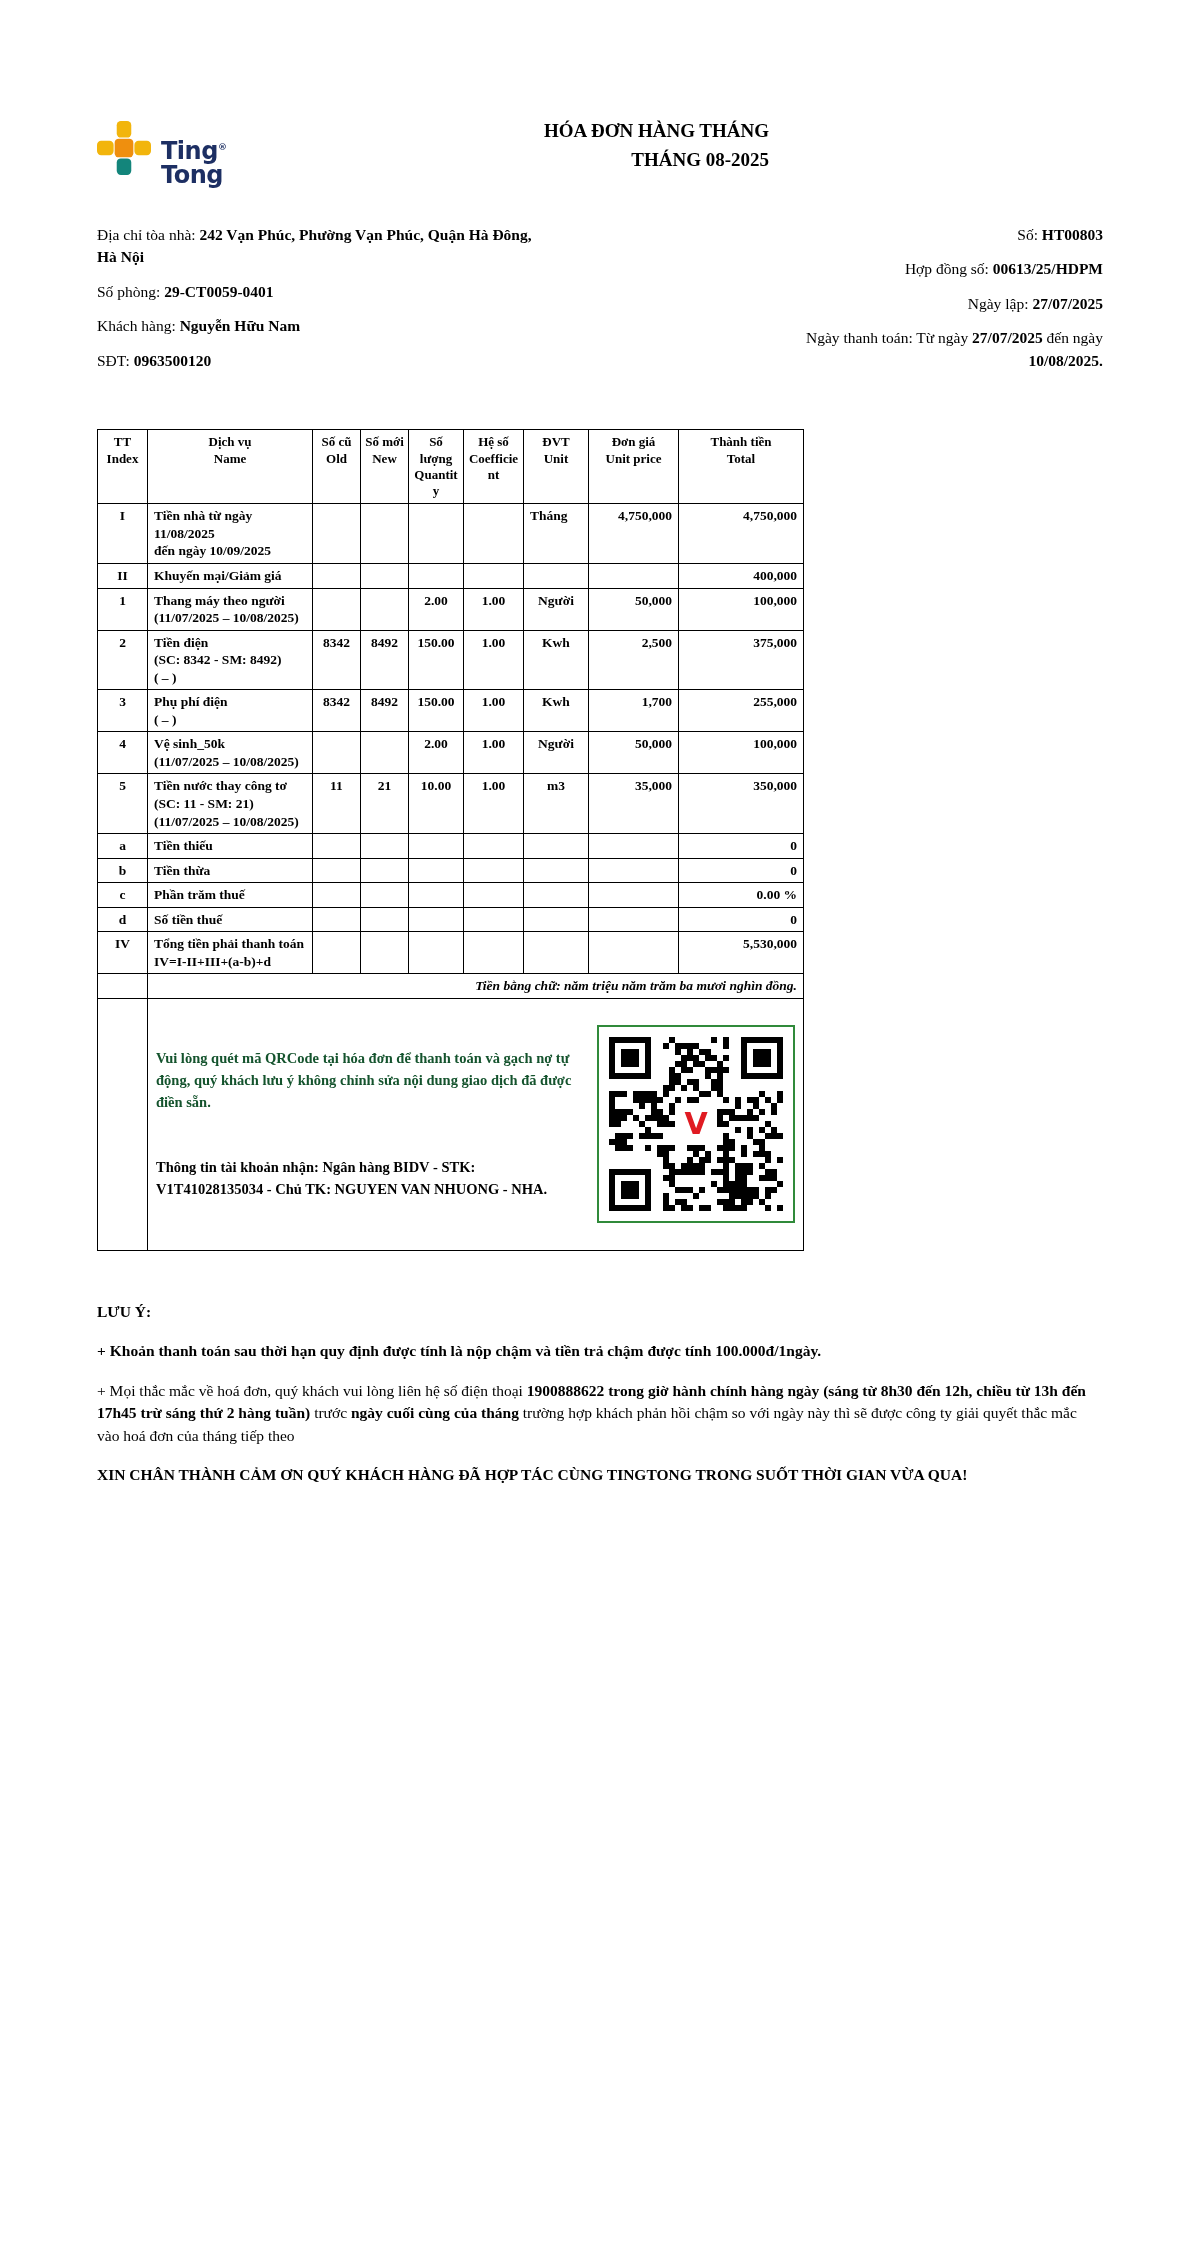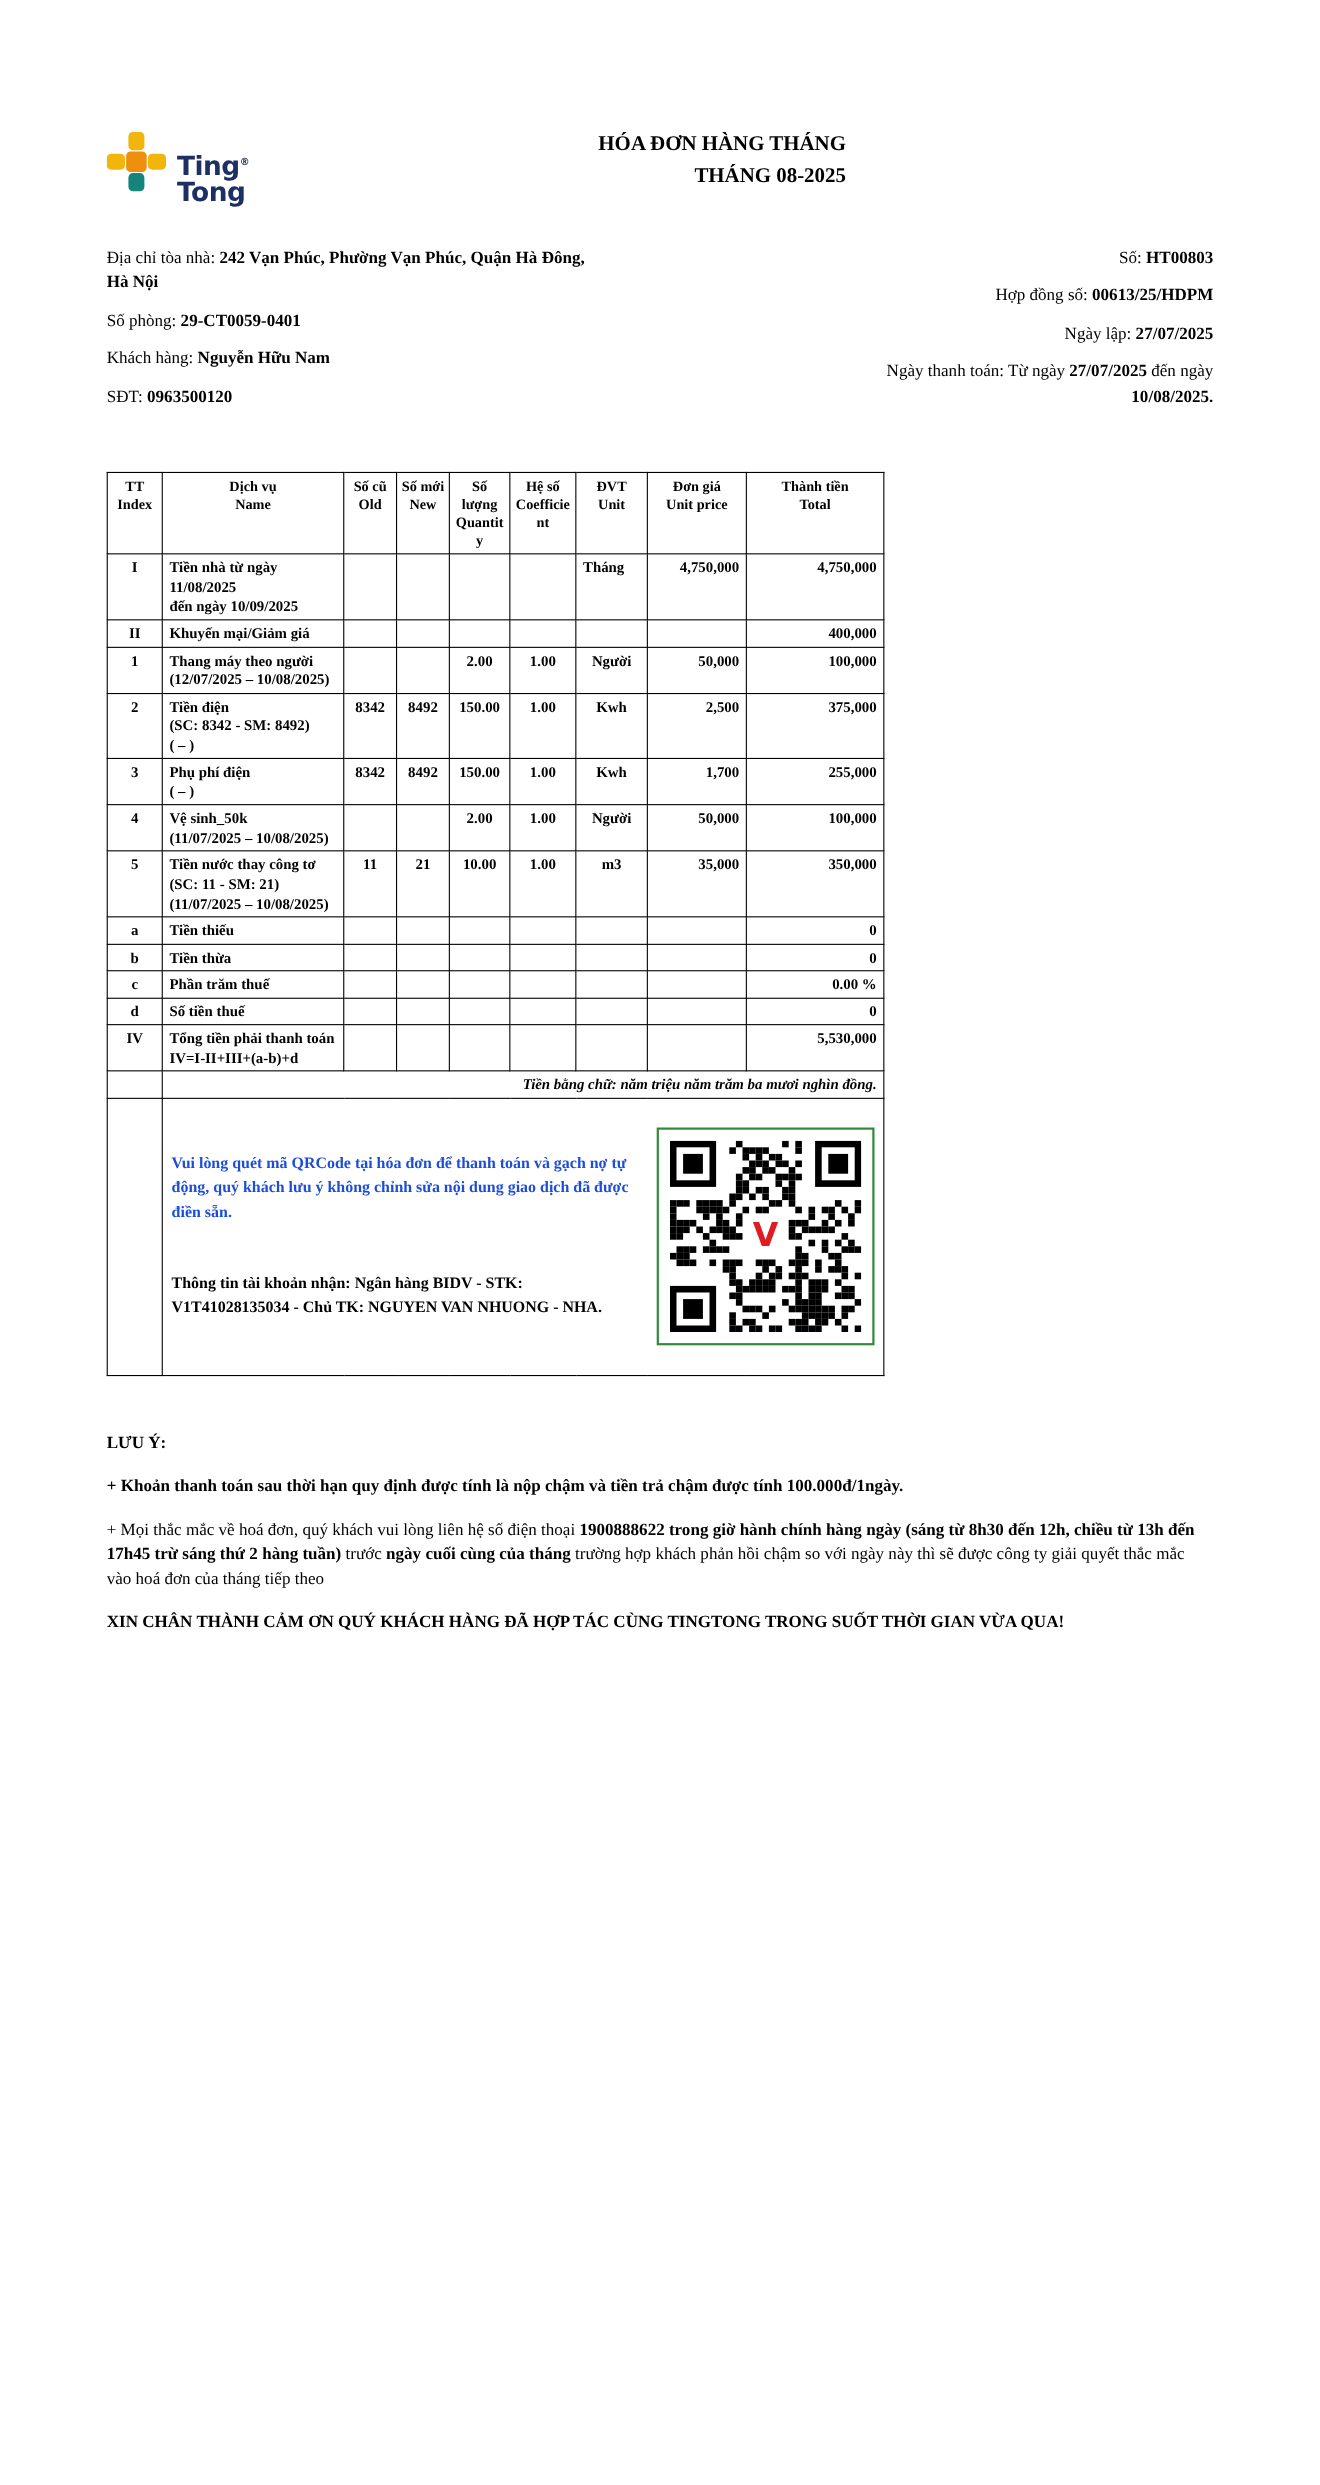--- a/index.html
+++ b/index.html
@@ -30,21 +30,21 @@
   .cn { text-align:left;margin-top:36px; }
   .cc { text-align:center; }
   .cr { text-align:right; }
   .words-cell { font-weight:normal; font-style:italic;text-align:right; }
   .words-cell b { font-weight:bold; }
 
   
   .qr-row td { height:252px; vertical-align:middle; }
   .qr-flex { display:flex; align-items:center; gap:16px; padding:4px 2px; }
   .qr-text { flex:1; font-size:14.5px; line-height:1.5; }
-  .qr-note { color:#1d4ed8; margin-bottom:22px; }
+  .qr-note { color:#14532d; margin-bottom:22px; }
   .qr-account { color:#000; }
   .qr-box { width:198px; height:198px; border:2px solid #308a3a; background:#fff; position:relative; display:flex; align-items:center; justify-content:center; flex:0 0 auto; }
   .qr-logo { position:absolute; left:50%; top:50%; transform:translate(-50%,-50%); width:36px; height:36px; background:#fff; color:#e01b22; font-family:"DejaVu Sans", sans-serif; font-weight:bold; font-size:30px; line-height:36px; text-align:center; }
 
   
   .footer { margin-top:50px; width:1006px; font-size:15.5px; }
   .footer p { margin-bottom:17px; line-height:1.45; }
 </style>
 </head>
 <body>
@@ -138,21 +138,21 @@
       <td class="cc"></td>
       <td class="cc"></td>
       <td class="cc"></td>
       <td class="cc"></td>
       <td class="cr"></td>
       <td class="cr">400,000</td>
     </tr>
     <tr>
       <td class="ci">1</td>
       <td class="cn">Thang máy theo người
-(12/07/2025 – 10/08/2025)</td>
+(11/07/2025 – 10/08/2025)</td>
       <td class="cc"></td>
       <td class="cc"></td>
       <td class="cc">2.00</td>
       <td class="cc">1.00</td>
       <td class="cc">Người</td>
       <td class="cr">50,000</td>
       <td class="cr">100,000</td>
     </tr>
     <tr>
       <td class="ci">2</td>

